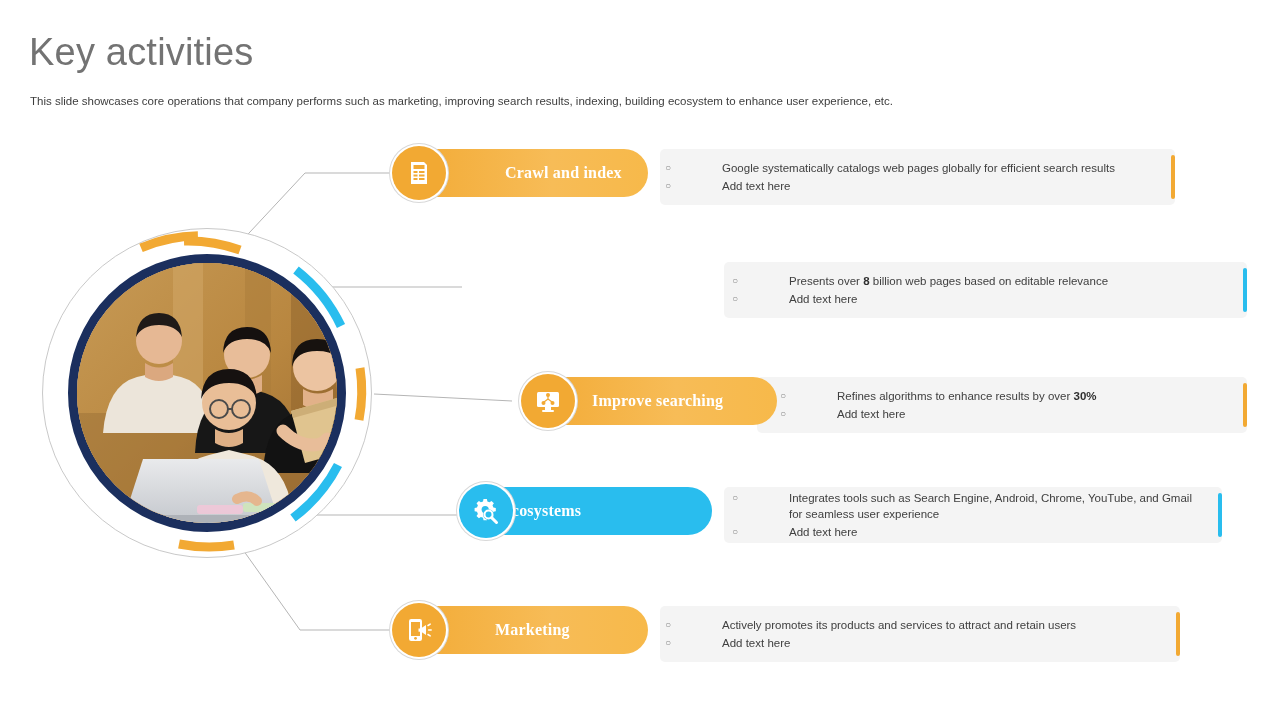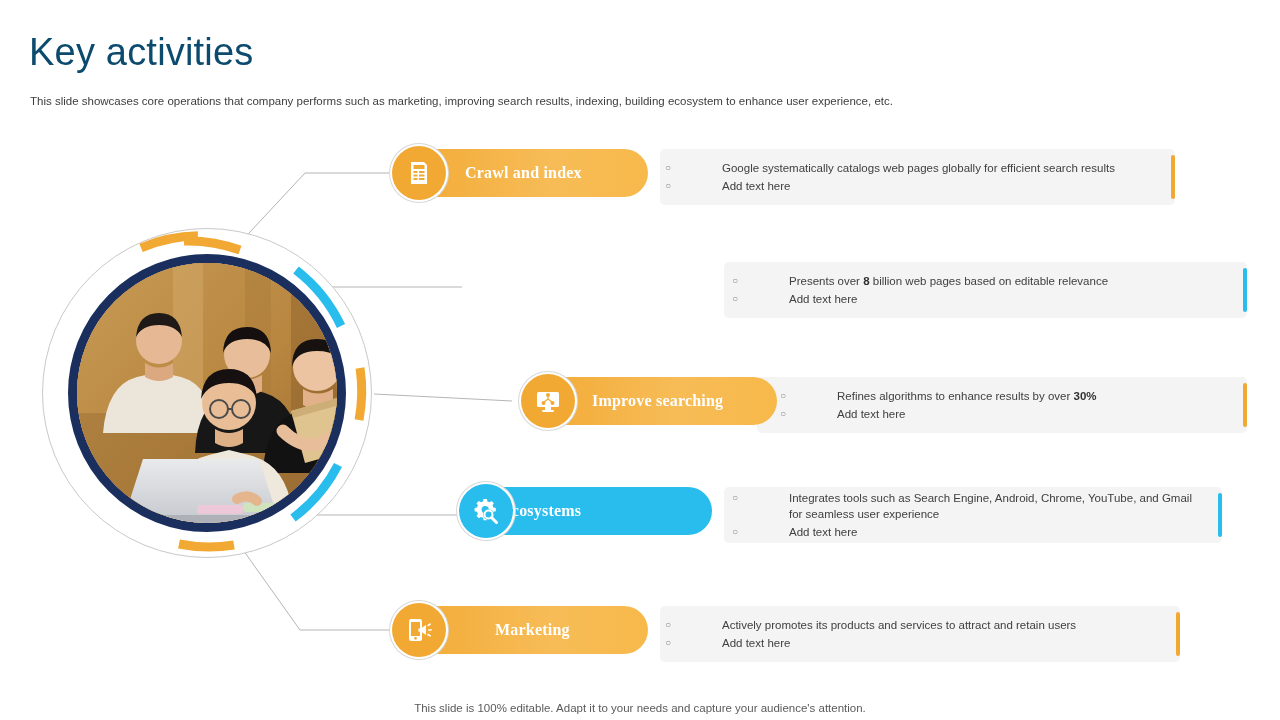--- a/index.html
+++ b/index.html
@@ -7,21 +7,21 @@
     width:1280px;height:720px;overflow:hidden;
     background:#ffffff;
     font-family:"Liberation Sans", sans-serif;
     -webkit-font-smoothing:antialiased;
   }
   .slide{position:relative;width:1280px;height:720px;}
 
   
   .title{
     position:absolute;left:29px;top:30px;
-    font-size:38px;font-weight:400;color:#0c4a6e;
+    font-size:38px;font-weight:400;color:#737373;
     letter-spacing:.2px;line-height:44px;
   }
   .subtitle{
     position:absolute;left:30px;top:94px;width:1120px;
     font-size:11.5px;color:#3d3d3d;line-height:15px;
   }
 
   
   .circle-wrap{position:absolute;left:42px;top:228px;width:332px;height:332px;}
   .ring-outer{
@@ -228,21 +228,21 @@
           <g fill="#F2A933">
             <rect x="8.5" y="12" width="4" height="2"></rect>
               <rect x="14" y="12" width="5.5" height="2"></rect>
             <rect x="8.5" y="15.5" width="4" height="2"></rect>
               <rect x="14" y="15.5" width="5.5" height="2"></rect>
             <rect x="8.5" y="19" width="4" height="2"></rect>
               <rect x="14" y="19" width="5.5" height="2"></rect>
           </g>
         </svg>
       </div>
-      <div class="plabel" style="margin-left:70px;">Crawl and index</div>
+      <div class="plabel" style="margin-left:110px;">Crawl and index</div>
     </div>
   </div>
 
   <div class="row" style="left:462px;top:262px;width:785px;">
     <div class="panel" style="left:262px;width:523px;">
       <div class="accent" style="background:#29BDEE;"></div>
     </div>
     <div class="bullets" style="left:270px;width:500px;">
       <div class="bullet">
         <span class="dot">○</span>
@@ -345,15 +345,14 @@
             <path d="M23 9.5 l2.2 -1.4"></path>
             <path d="M23.6 14 l2.6 0"></path>
             <path d="M23 18.5 l2.2 1.4"></path>
           </g>
         </svg>
       </div>
       <div class="plabel" style="margin-left:100px;">Marketing</div>
     </div>
   </div>
 
-  <div class="footer">This slide is 100% editable. Adapt it to your needs and capture your audience's attention.</div>
 
 </div>
 
 </body></html>

